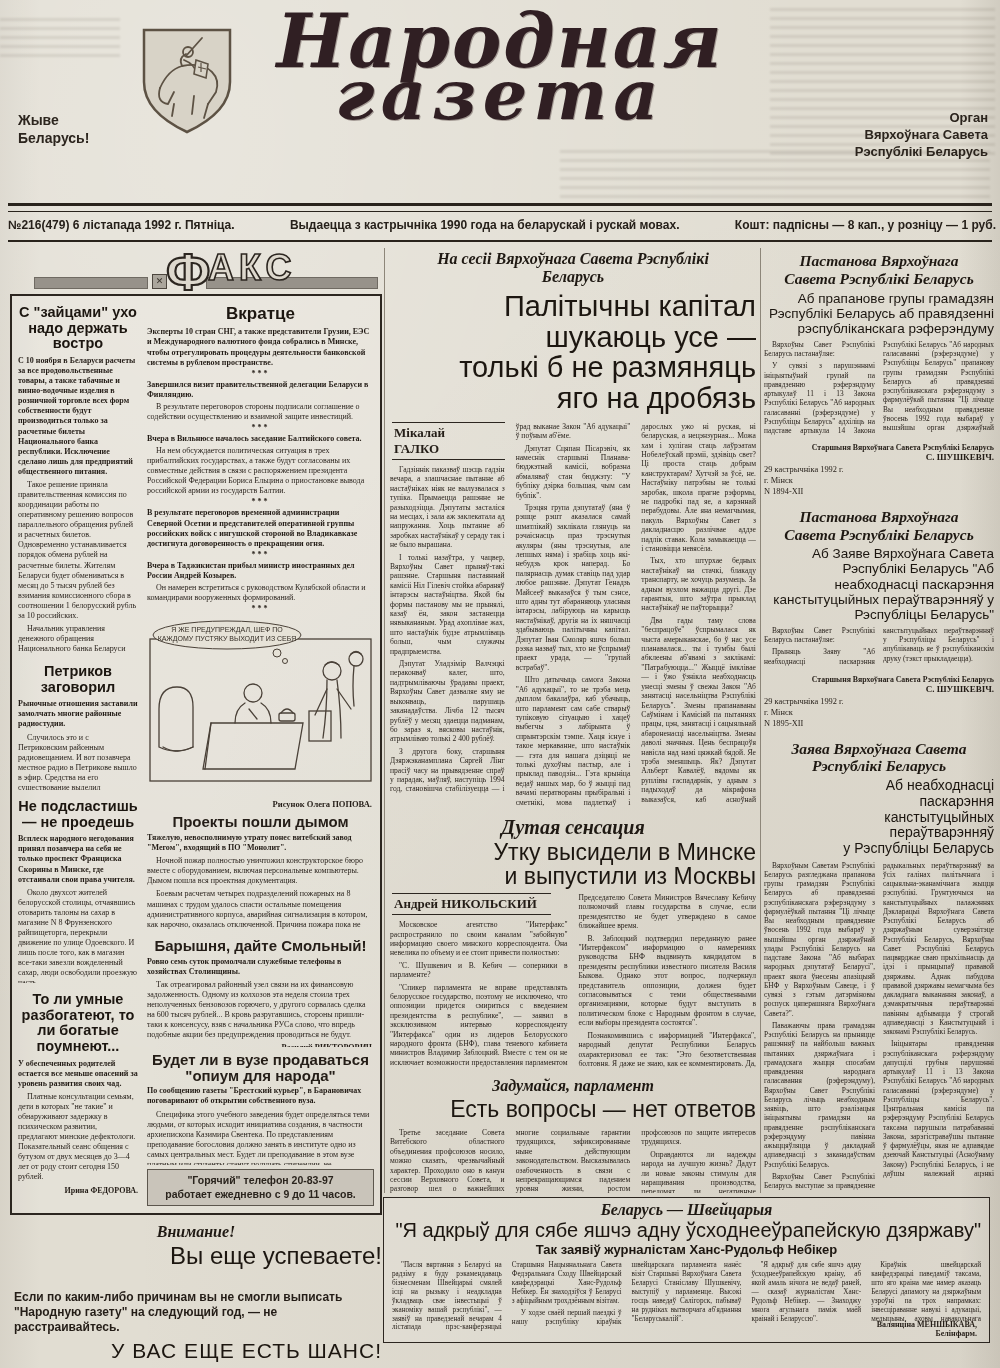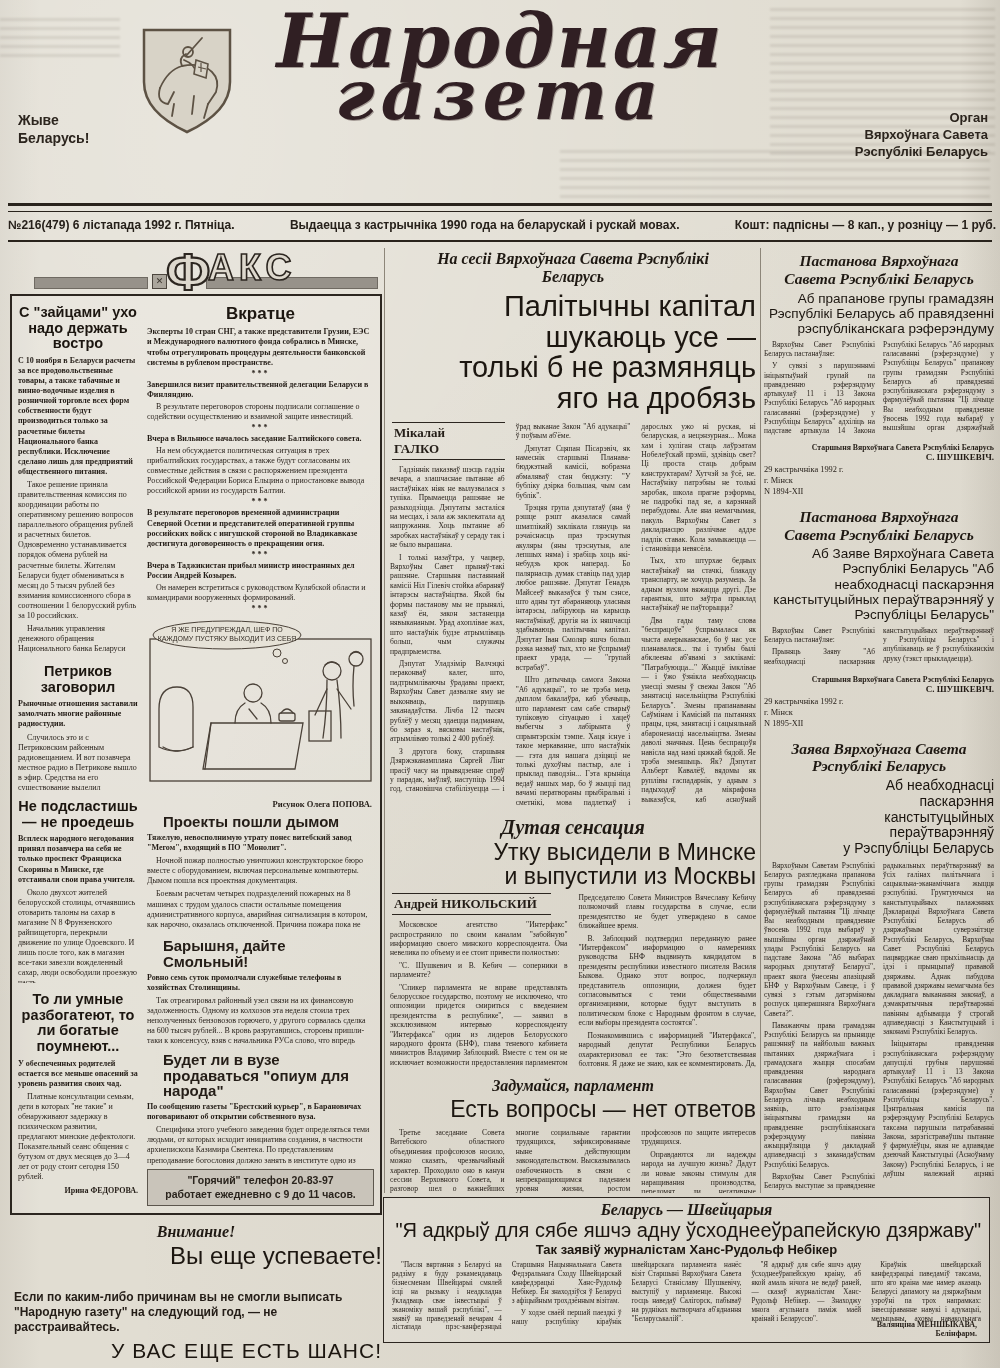--- a/index.html
+++ b/index.html
@@ -50,21 +50,21 @@
   .art{overflow:hidden;margin-bottom:7px;}
   .art h3{font-family:"Liberation Sans",sans-serif;font-weight:bold;font-size:14.5px;line-height:1.08;text-align:center;margin:2px 0 4px;color:#1c1610;}
   .briefs{height:318px;overflow:hidden;}
   .briefs h3{font-size:17px;}
   .brief-item p{margin:0 0 2px;}
   .brief-item .b-more{white-space:pre-line;text-indent:9px;}
   .brief-item:not(:first-child)::before{content:"***";display:block;text-align:center;letter-spacing:2px;font-weight:bold;line-height:1;margin:2px 0;}
   .cartoon{height:178px;overflow:hidden;text-align:center;}
   .cartoon-credit{text-align:right;font-weight:bold;font-size:8.5px;margin:1px 2px 0 0;}
   .r-art{overflow:hidden;}
-  .r-art h3{font-family:"Liberation Sans",sans-serif;font-weight:bold;font-size:15px;line-height:1.05;margin:1px 16px 3px;}
+  .r-art h3{font-family:"Liberation Sans",sans-serif;font-weight:bold;font-size:15px;line-height:1.05;text-align:center;margin:1px 0 3px;}
   .h-projects{height:122px;} .h-smolny{height:112px;} .h-opium{height:116px;}
   .hotline{height:36px;background:#c9c4ba;border:1px solid #5c564d;display:flex;flex-direction:column;justify-content:center;
     font-family:"Liberation Sans",sans-serif;font-weight:bold;font-size:10.5px;text-align:center;line-height:1.35;color:#2a241d;}
   
   .subscr{margin-top:8px;text-align:center;}
   .subscr .kick{font-size:16px;}
   .subscr .t1{font-size:24px;margin:1px 0 20px;}
   .subscr .txt{font-family:"Liberation Sans",sans-serif;font-weight:bold;font-size:12px;text-align:left;line-height:1.25;margin:0 4px 4px;}
   .subscr .t2{font-size:21px;letter-spacing:1px;margin:2px 0 4px;}
   

